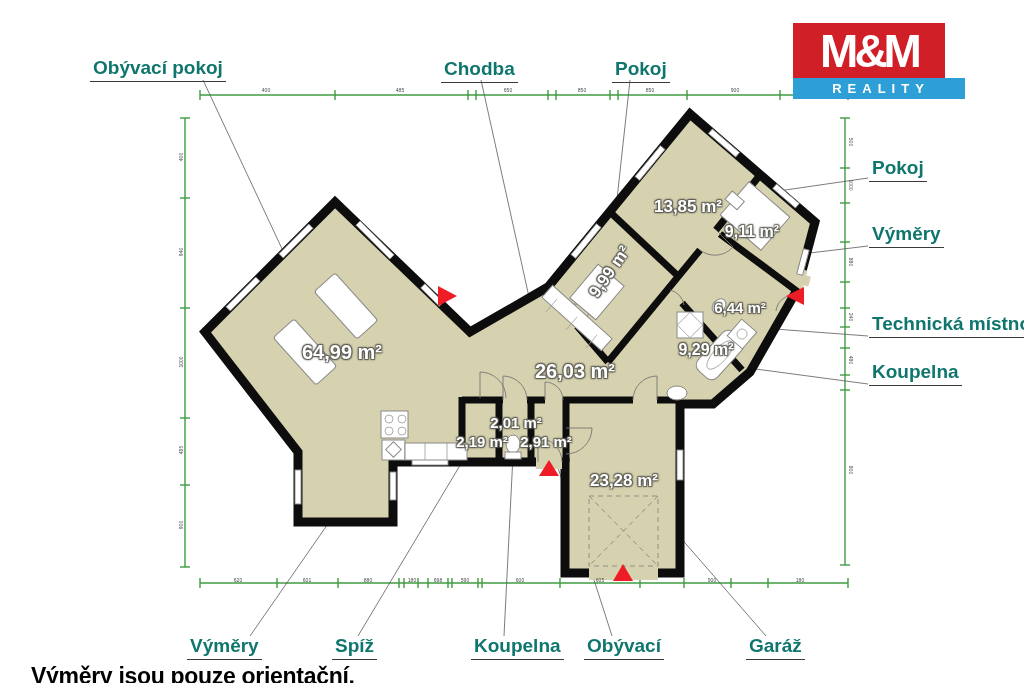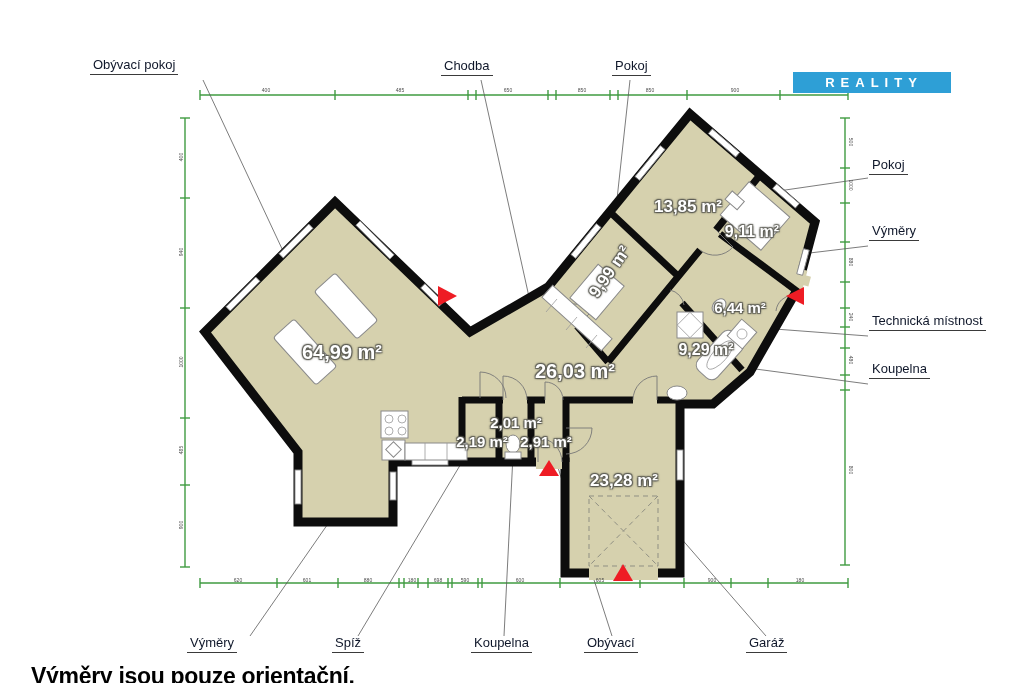--- a/index.html
+++ b/index.html
@@ -13,38 +13,38 @@
   .win{fill:#ffffff;stroke:#8a8a8a;stroke-width:0.9;}
   .gap{fill:var(--floor);stroke:none;}
   .furn{fill:#ffffff;stroke:#8a8a8a;stroke-width:1;}
   .furnline{fill:none;stroke:#9a9a9a;stroke-width:0.8;}
   .door{fill:none;stroke:#777;stroke-width:0.9;}
   .dash{fill:none;stroke:#8f8f83;stroke-width:1;stroke-dasharray:5 4;}
   .dim{stroke:var(--dim);stroke-width:1.4;fill:none;}
   .leader{stroke:#5a5a5a;stroke-width:0.8;fill:none;}
   .tri{fill:var(--entry);stroke:none;}
   
-  .callout{position:absolute;font-weight:normal;font-size:13px;color:#0f172a;
+  .callout{position:absolute;font-weight:bold;font-size:19px;color:#0f766e;
            border-bottom:1.5px solid #3a3a3a;padding:0 3px 2px 3px;white-space:nowrap;}
   .area-label{position:absolute;transform:translate(-50%,-50%);font-weight:bold;
       color:#fff;white-space:nowrap;font-size:19px;
       text-shadow:-1px -1px 1px rgba(90,90,82,.9),1px -1px 1px rgba(90,90,82,.9),
                   -1px 1px 1px rgba(90,90,82,.9),1px 1px 1px rgba(90,90,82,.9),
                   0 0 3px rgba(70,70,64,.85);}
   .a20{font-size:20px;} .a17{font-size:17px;} .a16{font-size:16px;} .a15{font-size:15px;}
   .rot55{transform:translate(-50%,-50%) rotate(-55deg);}
   .dimnum{position:absolute;transform:translate(-50%,-50%);font-size:5px;color:#4c4c4c;
           white-space:nowrap;line-height:1;}
   .dimnum.vL{transform:translate(-50%,-50%) rotate(-90deg);}
   .dimnum.vR{transform:translate(-50%,-50%) rotate(90deg);}
   
   #logo-red{position:absolute;left:793px;top:23px;width:152px;height:55px;background:var(--lred);
       color:#fff;display:flex;align-items:center;justify-content:center;
       font-weight:bold;font-size:46px;letter-spacing:-4px;}
-  #logo-blue{position:absolute;left:793px;top:72px;width:158px;height:21px;background:var(--lblue);
+  #logo-blue{position:absolute;left:793px;top:78px;width:172px;height:21px;background:var(--lblue);
       color:#fff;display:flex;align-items:center;justify-content:center;
       font-weight:bold;font-size:13px;letter-spacing:6px;padding-left:4px;box-sizing:border-box;}
   #footnote{position:absolute;left:31px;top:663px;font-weight:bold;font-size:23px;color:#000;
       letter-spacing:-0.3px;}
 </style>
 </head>
 <body>
 
 <div id="stage">
 
@@ -278,18 +278,21 @@
       <span class="dimnum vL" style="left: 181px; top: 450px;">485</span>
       <span class="dimnum vL" style="left: 181px; top: 525px;">900</span>
       <span class="dimnum vR" style="left: 850px; top: 142px;">500</span>
       <span class="dimnum vR" style="left: 850px; top: 185px;">1000</span>
       <span class="dimnum vR" style="left: 850px; top: 262px;">880</span>
       <span class="dimnum vR" style="left: 850px; top: 317px;">240</span>
       <span class="dimnum vR" style="left: 850px; top: 360px;">480</span>
       <span class="dimnum vR" style="left: 850px; top: 470px;">800</span>
     </div>
 
+  <div id="logo-red">
+    <span>M&amp;M</span>
+  </div>
   <div id="logo-blue">
     <span>REALITY</span>
   </div>
 
   <div id="footnote">Výměry jsou pouze orientační.</div>
 </div>
 
 </body></html>

